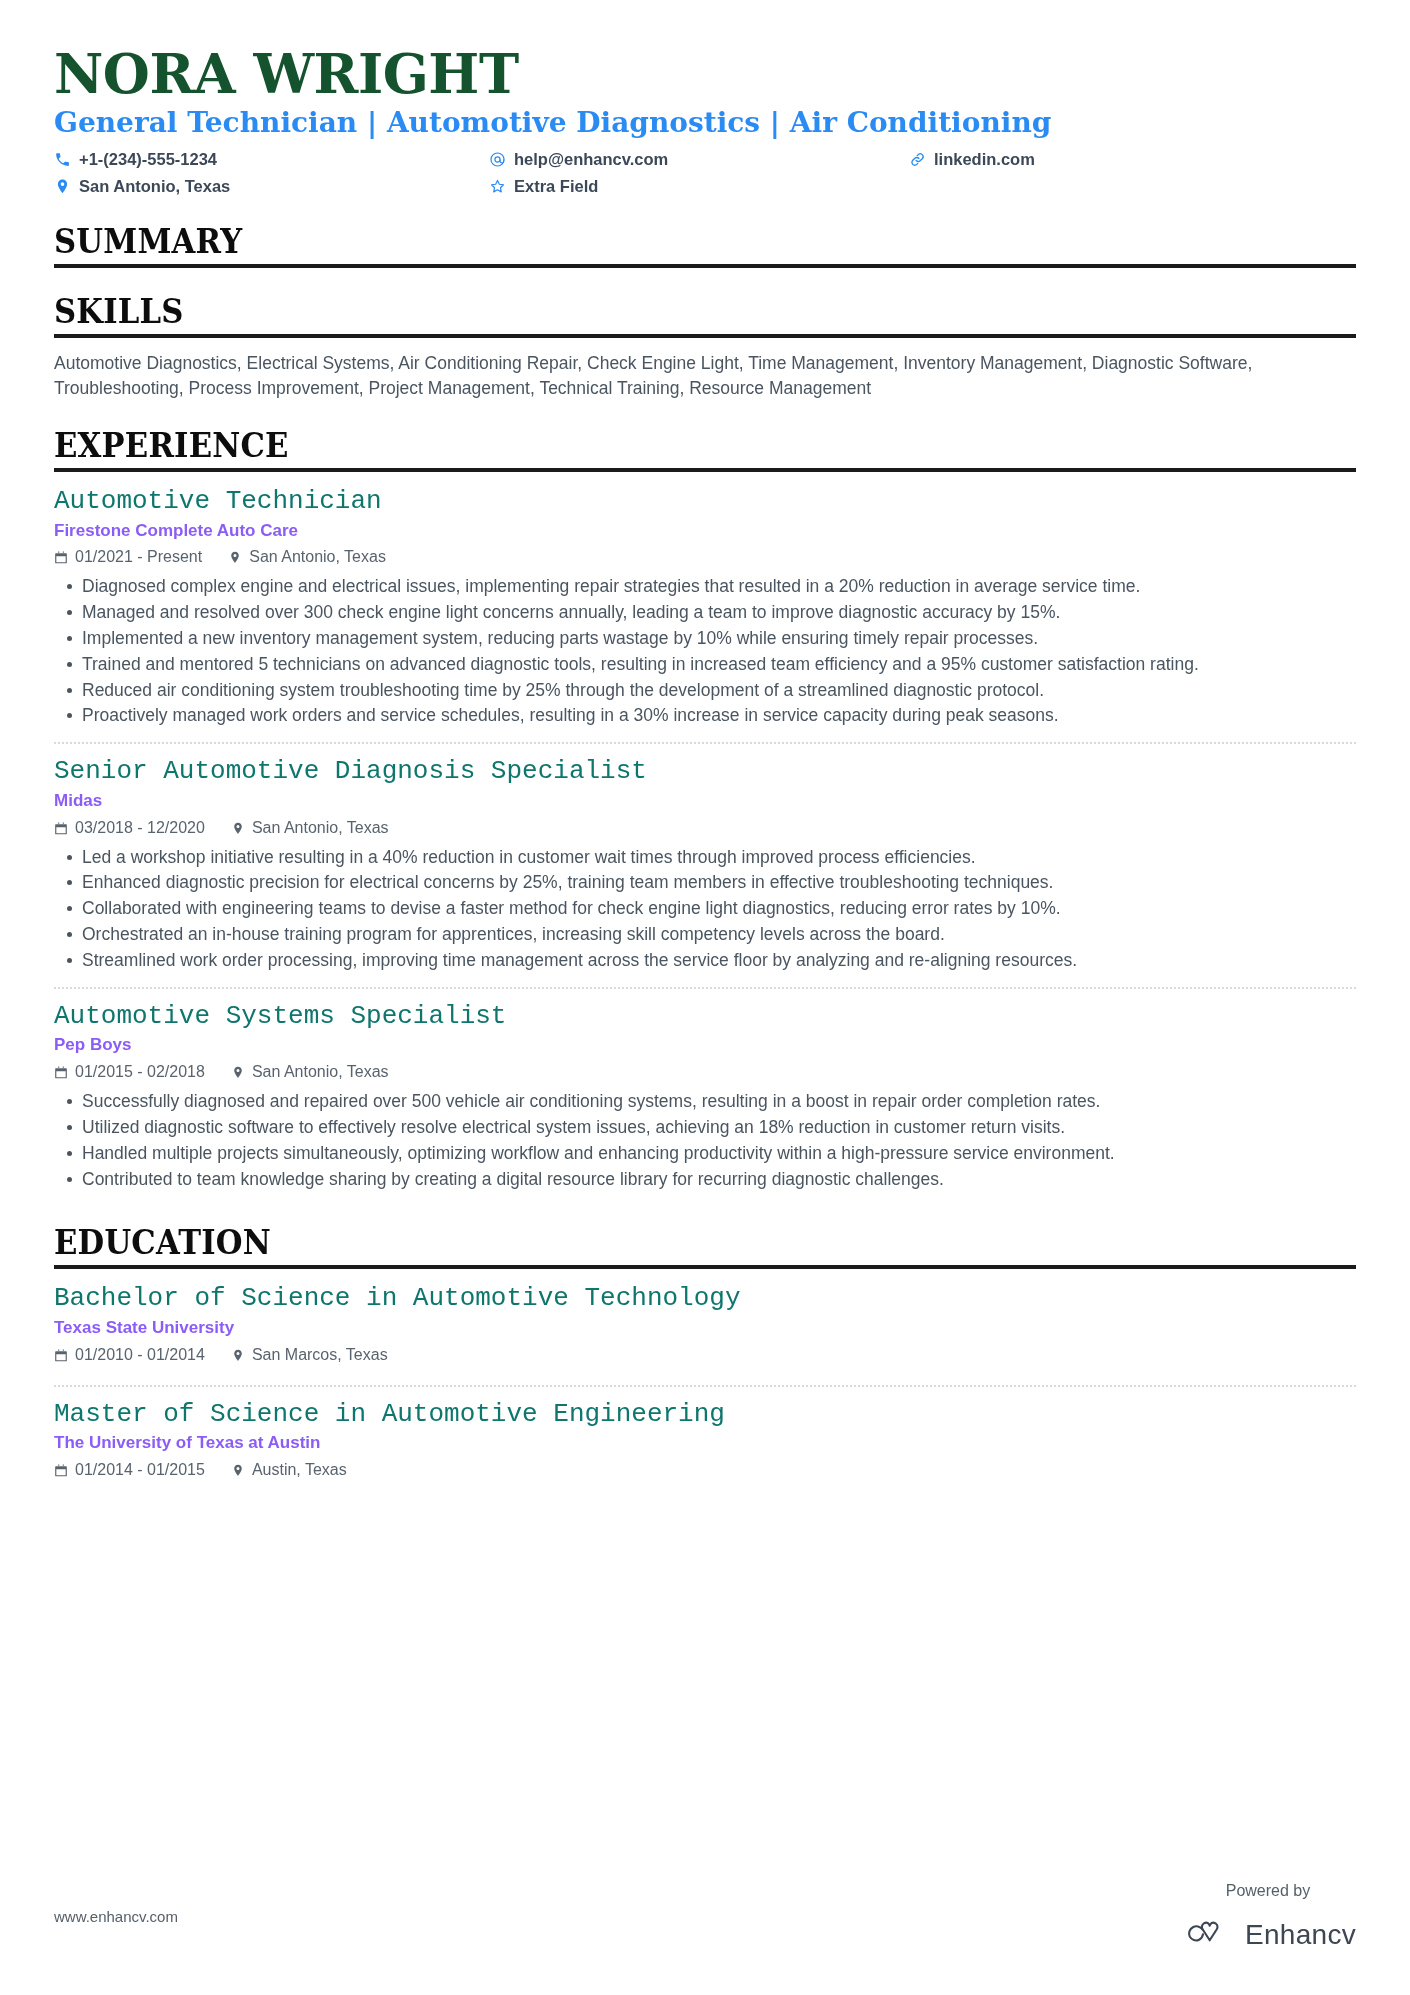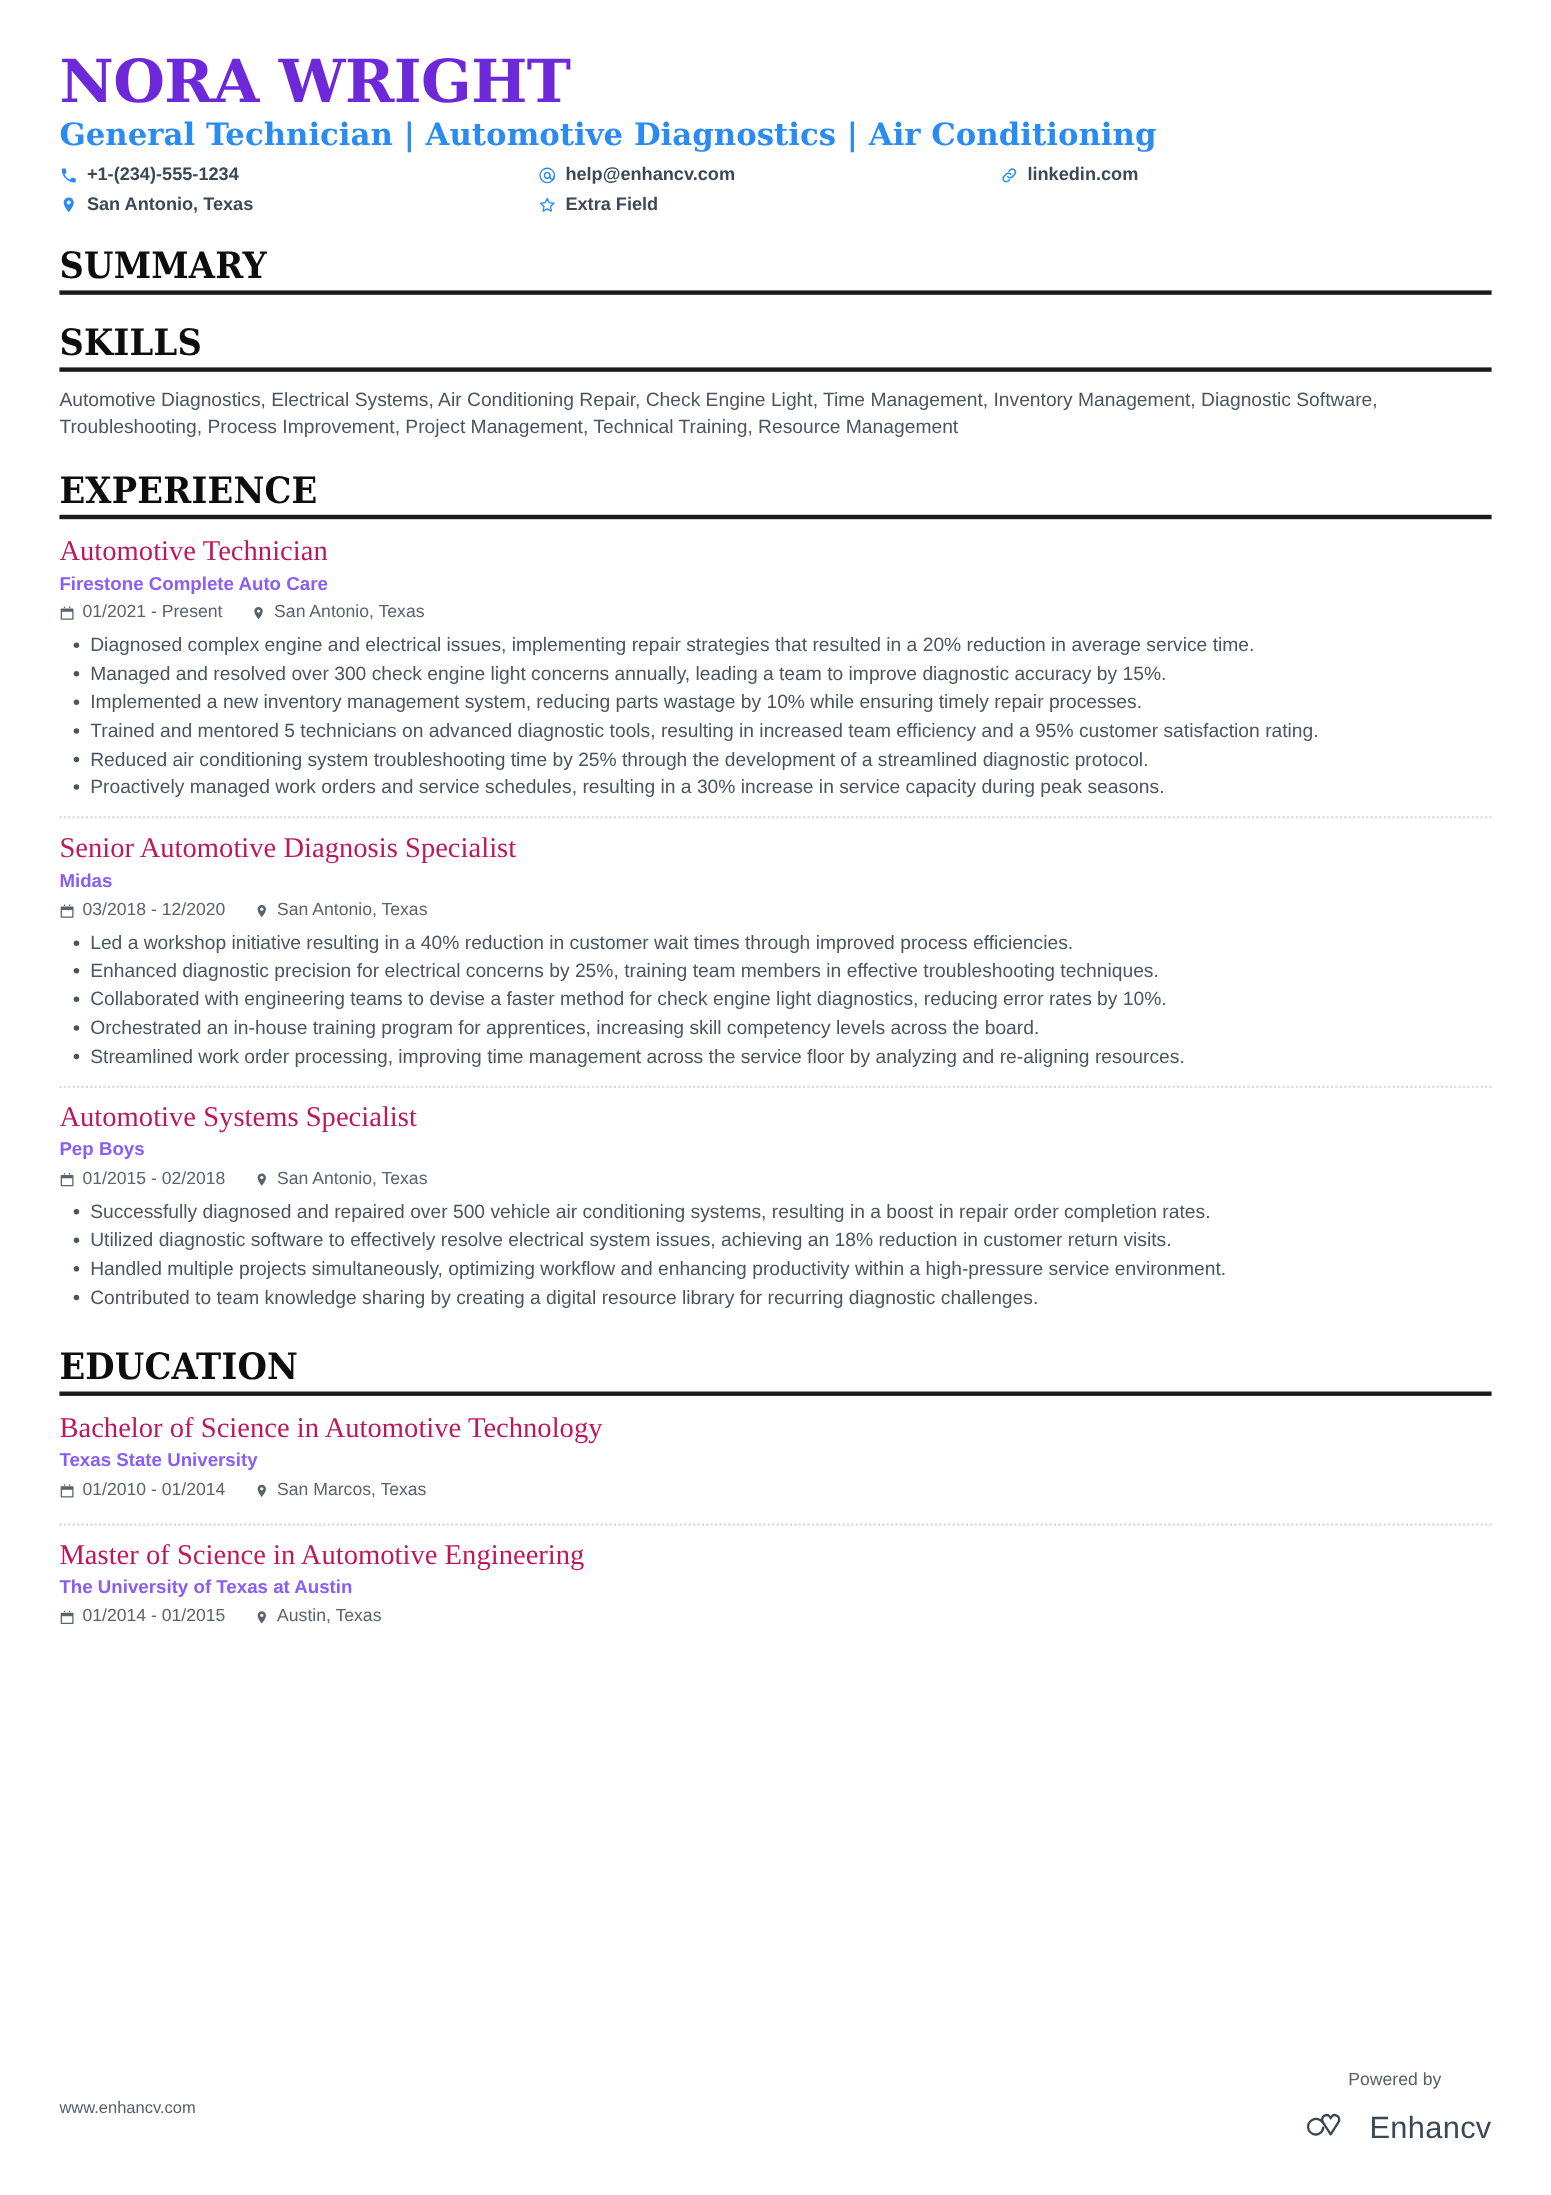--- a/index.html
+++ b/index.html
@@ -24,21 +24,21 @@
     background: #fff;
   }
 
   
   .name {
     font-family: "DejaVu Serif", "Liberation Serif", serif;
     font-weight: 700;
     font-size: 54px;
     line-height: 1.04;
     letter-spacing: -0.5px;
-    color: #6d28d9;
+    color: #14532d;
     margin-bottom: 4px;
   }
 
   .headline {
     font-family: "DejaVu Serif", "Liberation Serif", serif;
     font-weight: 700;
     font-size: 28px;
     line-height: 1.18;
     color: #2a8bf2;
     margin-bottom: 9px;
@@ -103,25 +103,25 @@
   
   .entry { padding-bottom: 7px; }
 
   .entry + .entry {
     border-top: 2px dotted #d5dbe0;
     padding-top: 11px;
     margin-top: 6px;
   }
 
   .entry-title {
-    font-family: Liberation Serif, serif;
+    font-family: Liberation Mono, monospace;
     font-weight: 400;
     font-size: 26px;
     line-height: 1.25;
-    color: #be185d;
+    color: #0f766e;
     margin-bottom: 2px;
   }
 
   .entry-org {
     font-size: 17px;
     font-weight: 700;
     color: #8b5cf6;
     line-height: 1.35;
     margin-bottom: 5px;
   }

